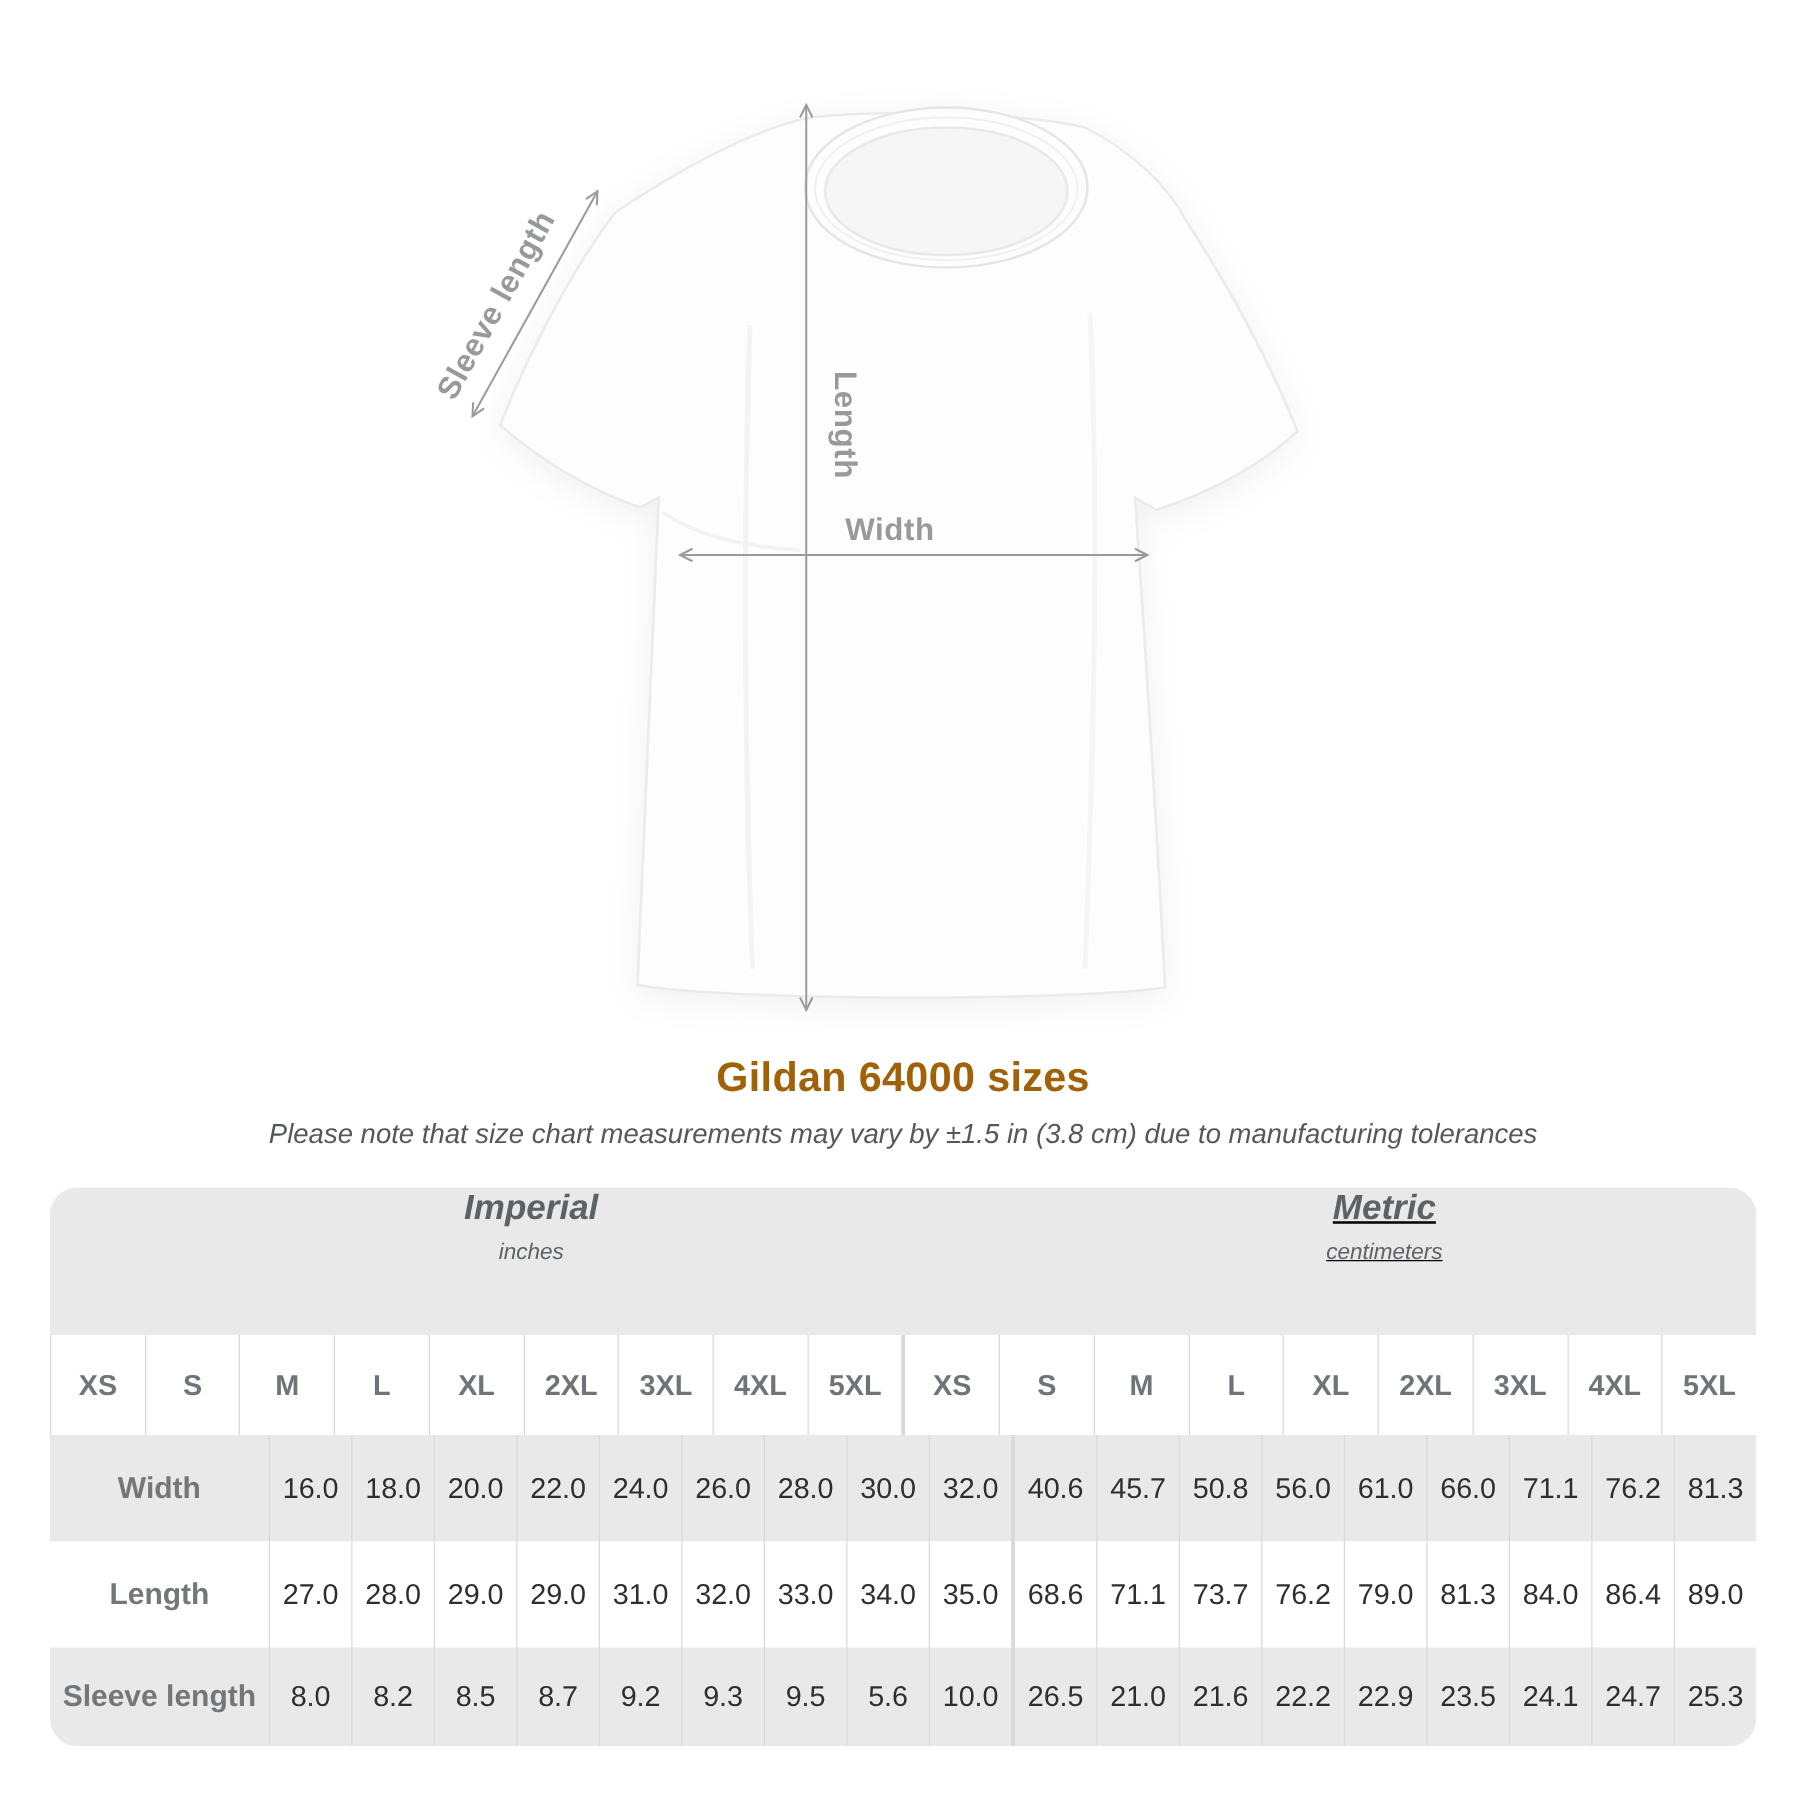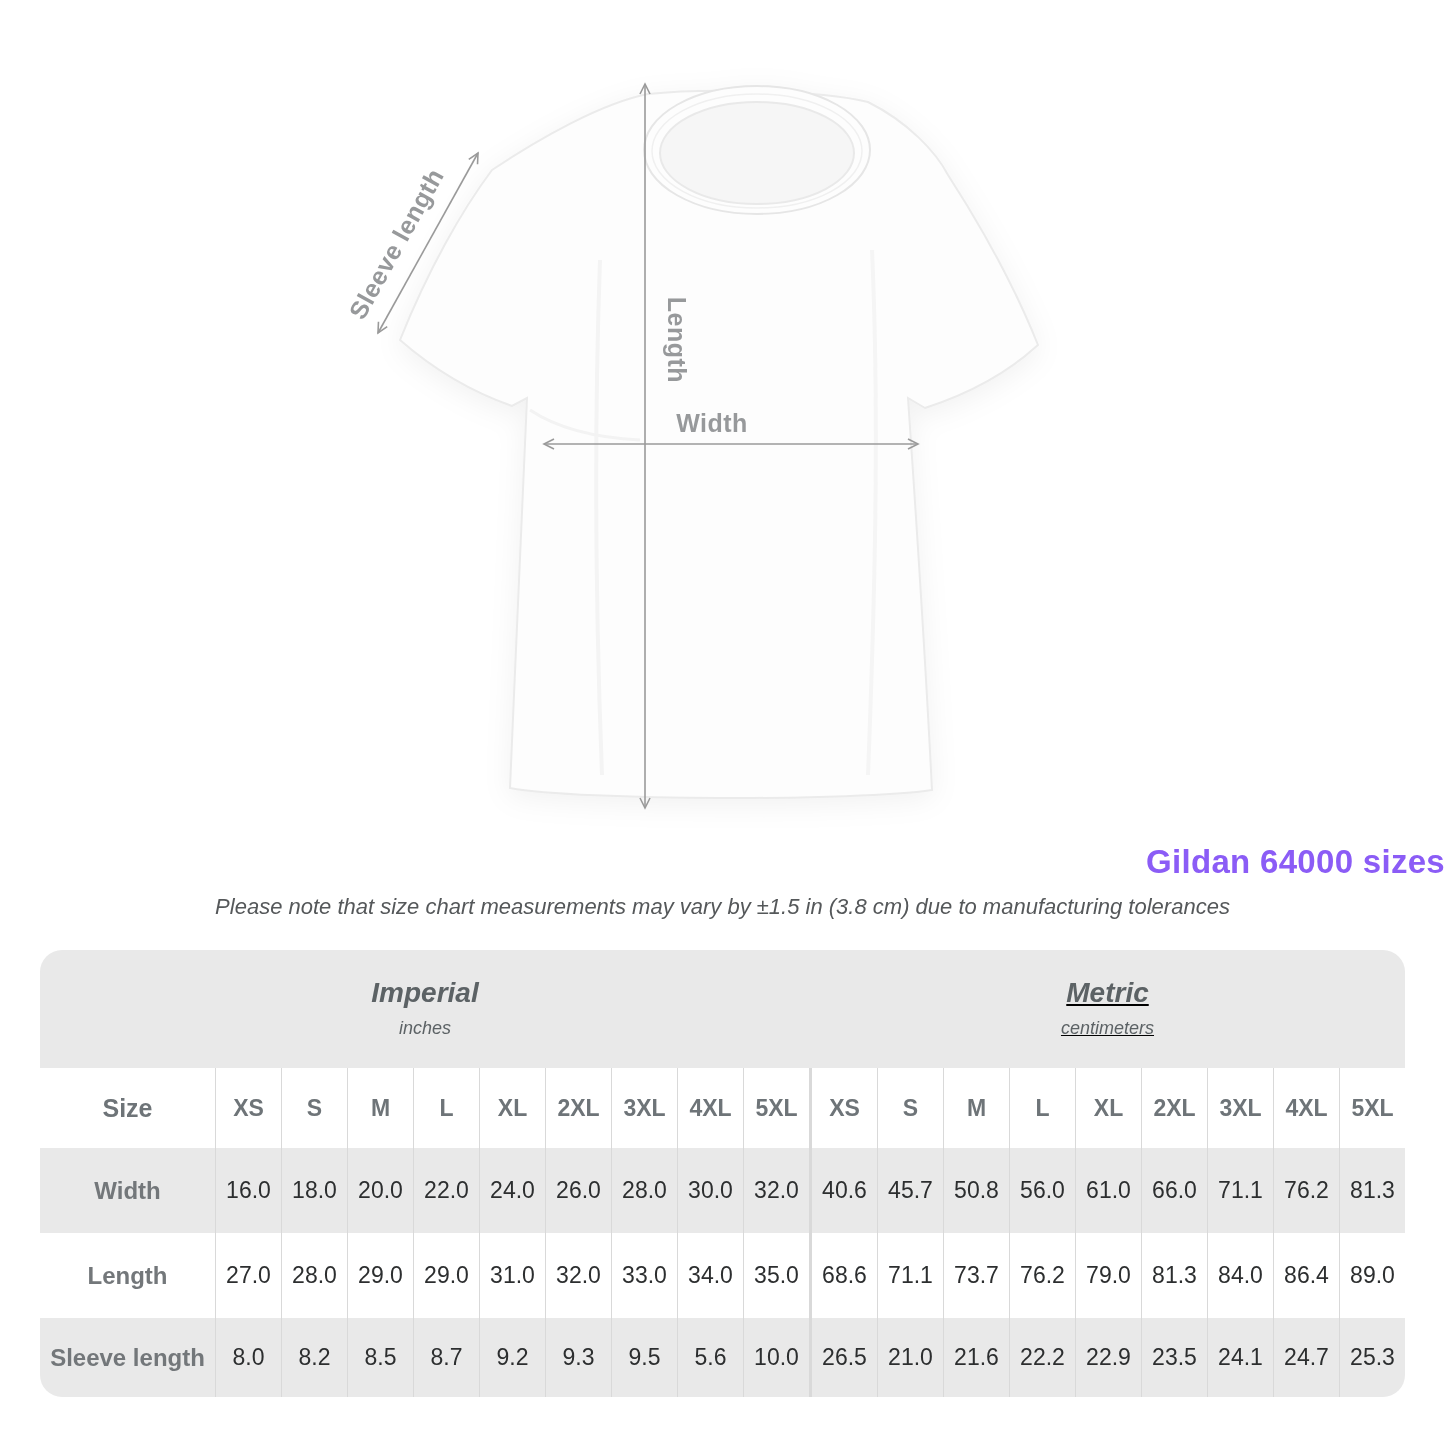--- a/index.html
+++ b/index.html
@@ -9,36 +9,36 @@
   }
   
   .diagram-svg{position:absolute;left:0;top:0;}
   .diag-label{
     font-family:"Liberation Sans", sans-serif;
     font-weight:bold;font-size:25px;fill:#97999b;letter-spacing:0.5px;
   }
   .measure-line{stroke:#9a9a9a;stroke-width:1.6;}
   
   .chart-title{
-    position:absolute;top:843px;left:0;width:100%;text-align:right;
-    font-size:33px;font-weight:bold;color:#8b5cf6;letter-spacing:0.3px;
+    position:absolute;top:843px;left:0;width:100%;text-align:center;
+    font-size:33px;font-weight:bold;color:#a16207;letter-spacing:0.3px;
   }
   .chart-note{
     position:absolute;top:894px;left:0;width:100%;text-align:center;
     font-size:22px;font-style:italic;color:#55585a;
   }
   
   .size-table{
     position:absolute;left:40px;top:950px;width:1365px;height:447px;
     border-radius:22px;overflow:hidden;background:#ffffff;
   }
   .unit-band{display:flex;height:118px;background:#e9e9e9;}
   .unit-section{
     display:flex;flex-direction:column;align-items:center;justify-content:flex-start;
-    padding-top:27px;box-sizing:border-box;
+    box-sizing:border-box;
   }
   .unit-section.imperial{flex:0 0 auto;width:calc(175px + (1365px - 175px)/2);}
   .unit-section.metric{flex:1 1 auto;text-decoration:underline;}
   .unit-name{font-size:28px;font-weight:bold;font-style:italic;color:#5c6265;}
   .unit-sub{margin-top:9px;font-size:18px;font-style:italic;color:#5c6265;}
   .trow{display:flex;height:85px;}
   .trow.sizes-row{height:80px;}
   .trow:last-child{height:79px;}
   .trow.shaded{background:#e9e9e9;}
   .cell{
@@ -109,21 +109,20 @@
         <div class="unit-name">Imperial</div>
         <div class="unit-sub">inches</div>
       </div>
       <div class="unit-section metric">
         <div class="unit-name">Metric</div>
         <div class="unit-sub">centimeters</div>
       </div>
     </div>
     <div>
         <div class="trow sizes-row">
-          <div class="cell label-cell corner-label">Size</div>
           <div class="cell head-cell">XS</div>
           <div class="cell head-cell">S</div>
           <div class="cell head-cell">M</div>
           <div class="cell head-cell">L</div>
           <div class="cell head-cell">XL</div>
           <div class="cell head-cell">2XL</div>
           <div class="cell head-cell">3XL</div>
           <div class="cell head-cell">4XL</div>
           <div class="cell head-cell">5XL</div>
           <div class="cell head-cell metric-first">XS</div>

